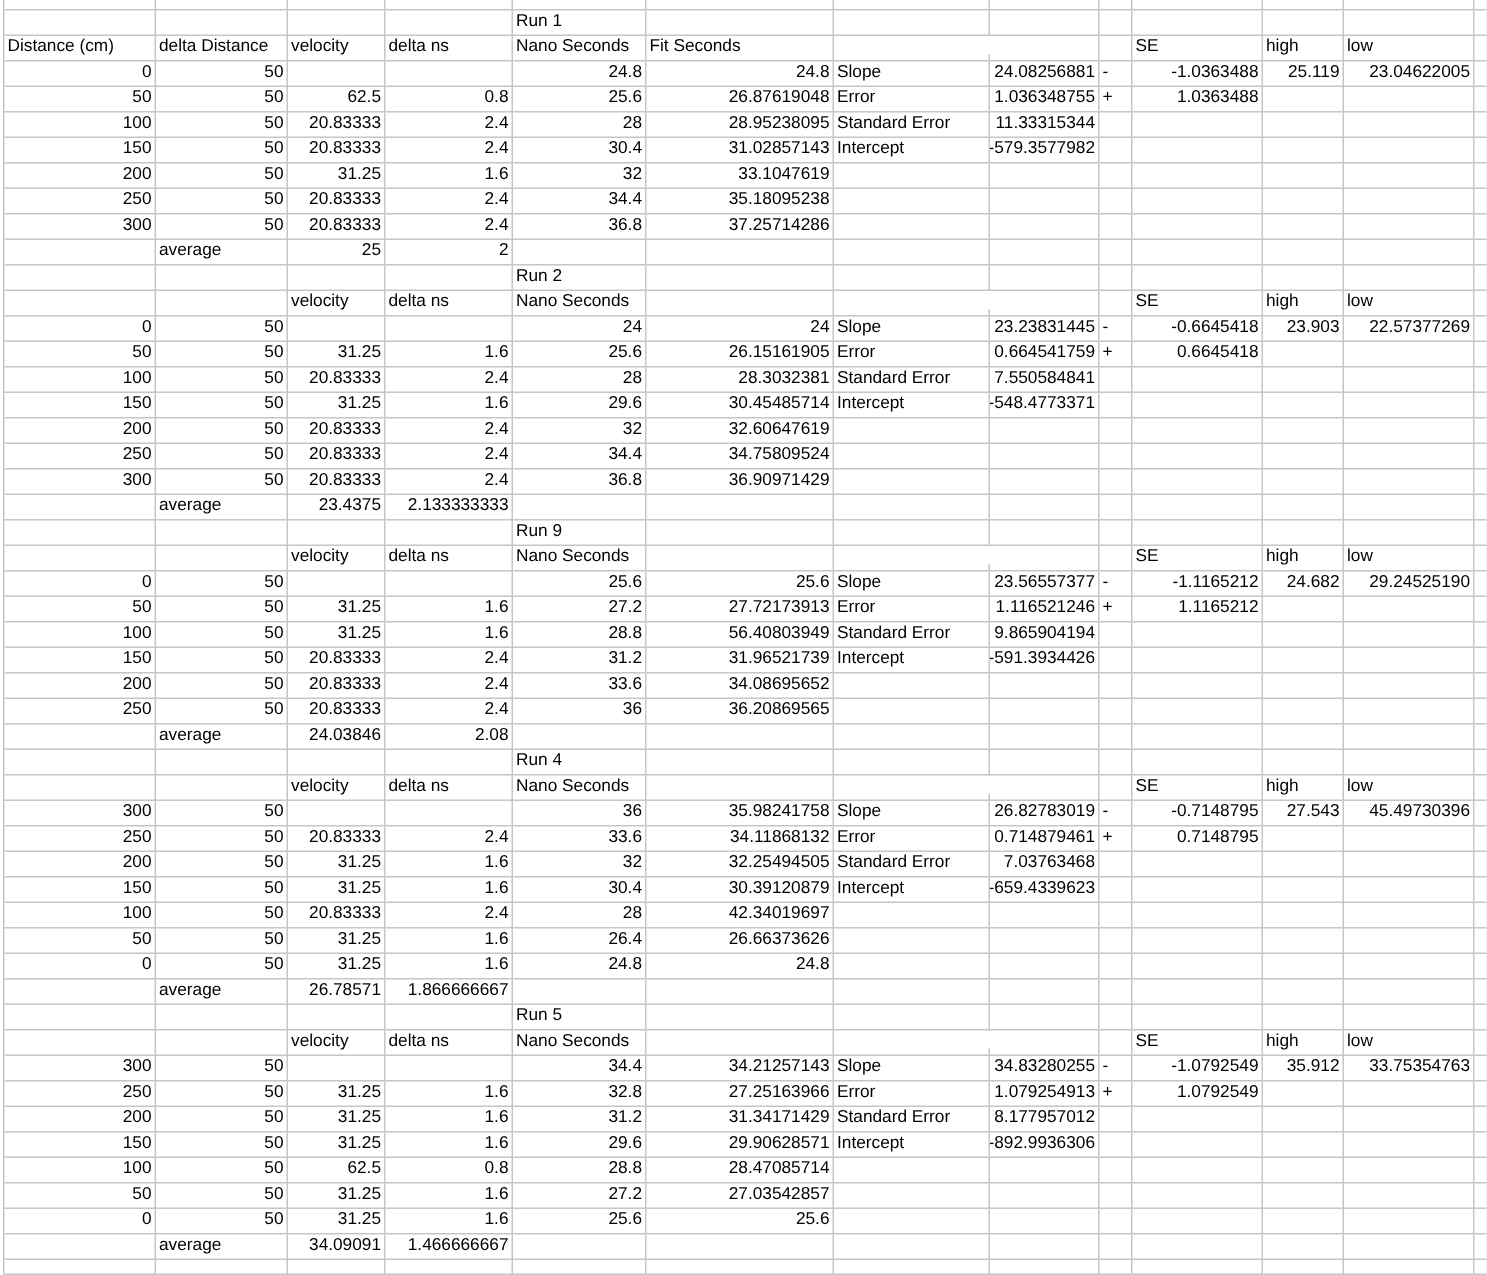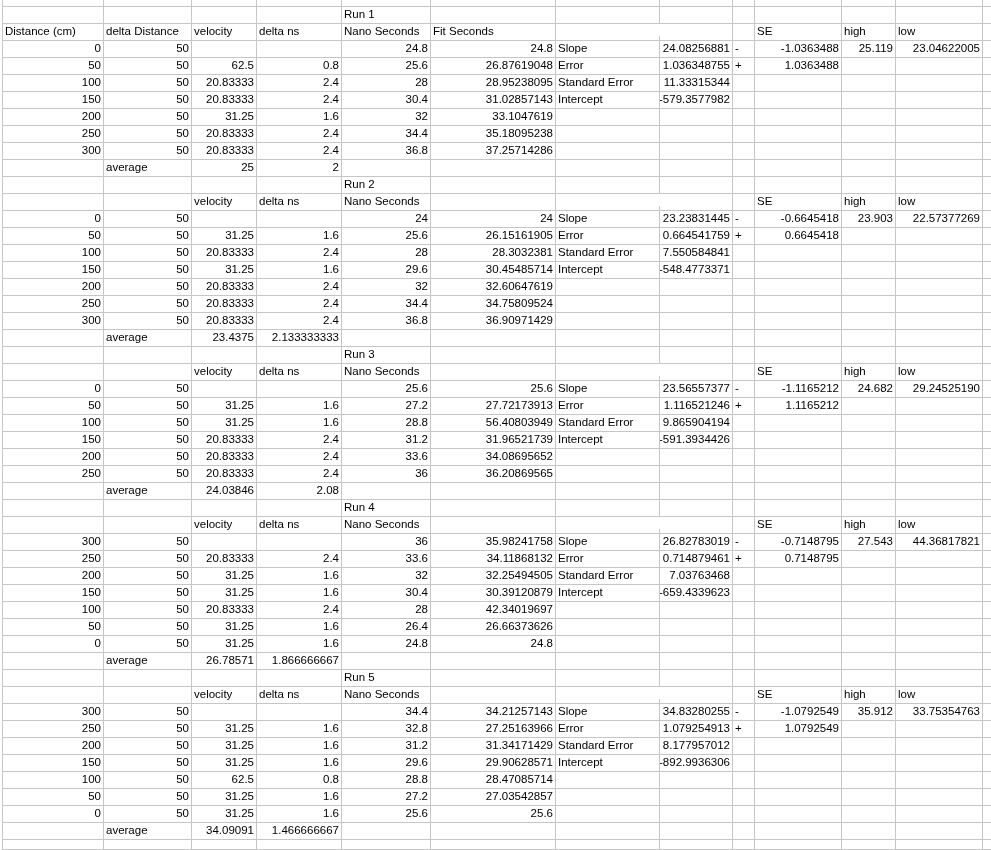--- a/index.html
+++ b/index.html
@@ -303,21 +303,21 @@
       <div class="cell"></div>
       <div class="cell"></div>
       <div class="cell"></div>
       <div class="cell"></div>
       <div class="cell"></div>
       <div class="cell"></div>
       <div class="cell"></div>
       <div class="cell"></div>
       <div class="cell"></div>
       <div class="cell"></div>
-      <div class="cell">Run 3</div>
+      <div class="cell">Run 9</div>
       <div class="cell"></div>
       <div class="cell"></div>
       <div class="cell"></div>
       <div class="cell"></div>
       <div class="cell"></div>
       <div class="cell"></div>
       <div class="cell"></div>
       <div class="cell"></div>
       <div class="cell"></div>
       <div class="cell"></div>
@@ -453,21 +453,21 @@
       <div class="cell r">50</div>
       <div class="cell"></div>
       <div class="cell"></div>
       <div class="cell r">36</div>
       <div class="cell r">35.98241758</div>
       <div class="cell">Slope</div>
       <div class="cell r">26.82783019</div>
       <div class="cell">-</div>
       <div class="cell r">-0.7148795</div>
       <div class="cell r">27.543</div>
-      <div class="cell r">44.36817821</div>
+      <div class="cell r">45.49730396</div>
       <div class="cell"></div>
       <div class="cell r">250</div>
       <div class="cell r">50</div>
       <div class="cell r">20.83333</div>
       <div class="cell r">2.4</div>
       <div class="cell r">33.6</div>
       <div class="cell r">34.11868132</div>
       <div class="cell">Error</div>
       <div class="cell r">0.714879461</div>
       <div class="cell">+</div>

